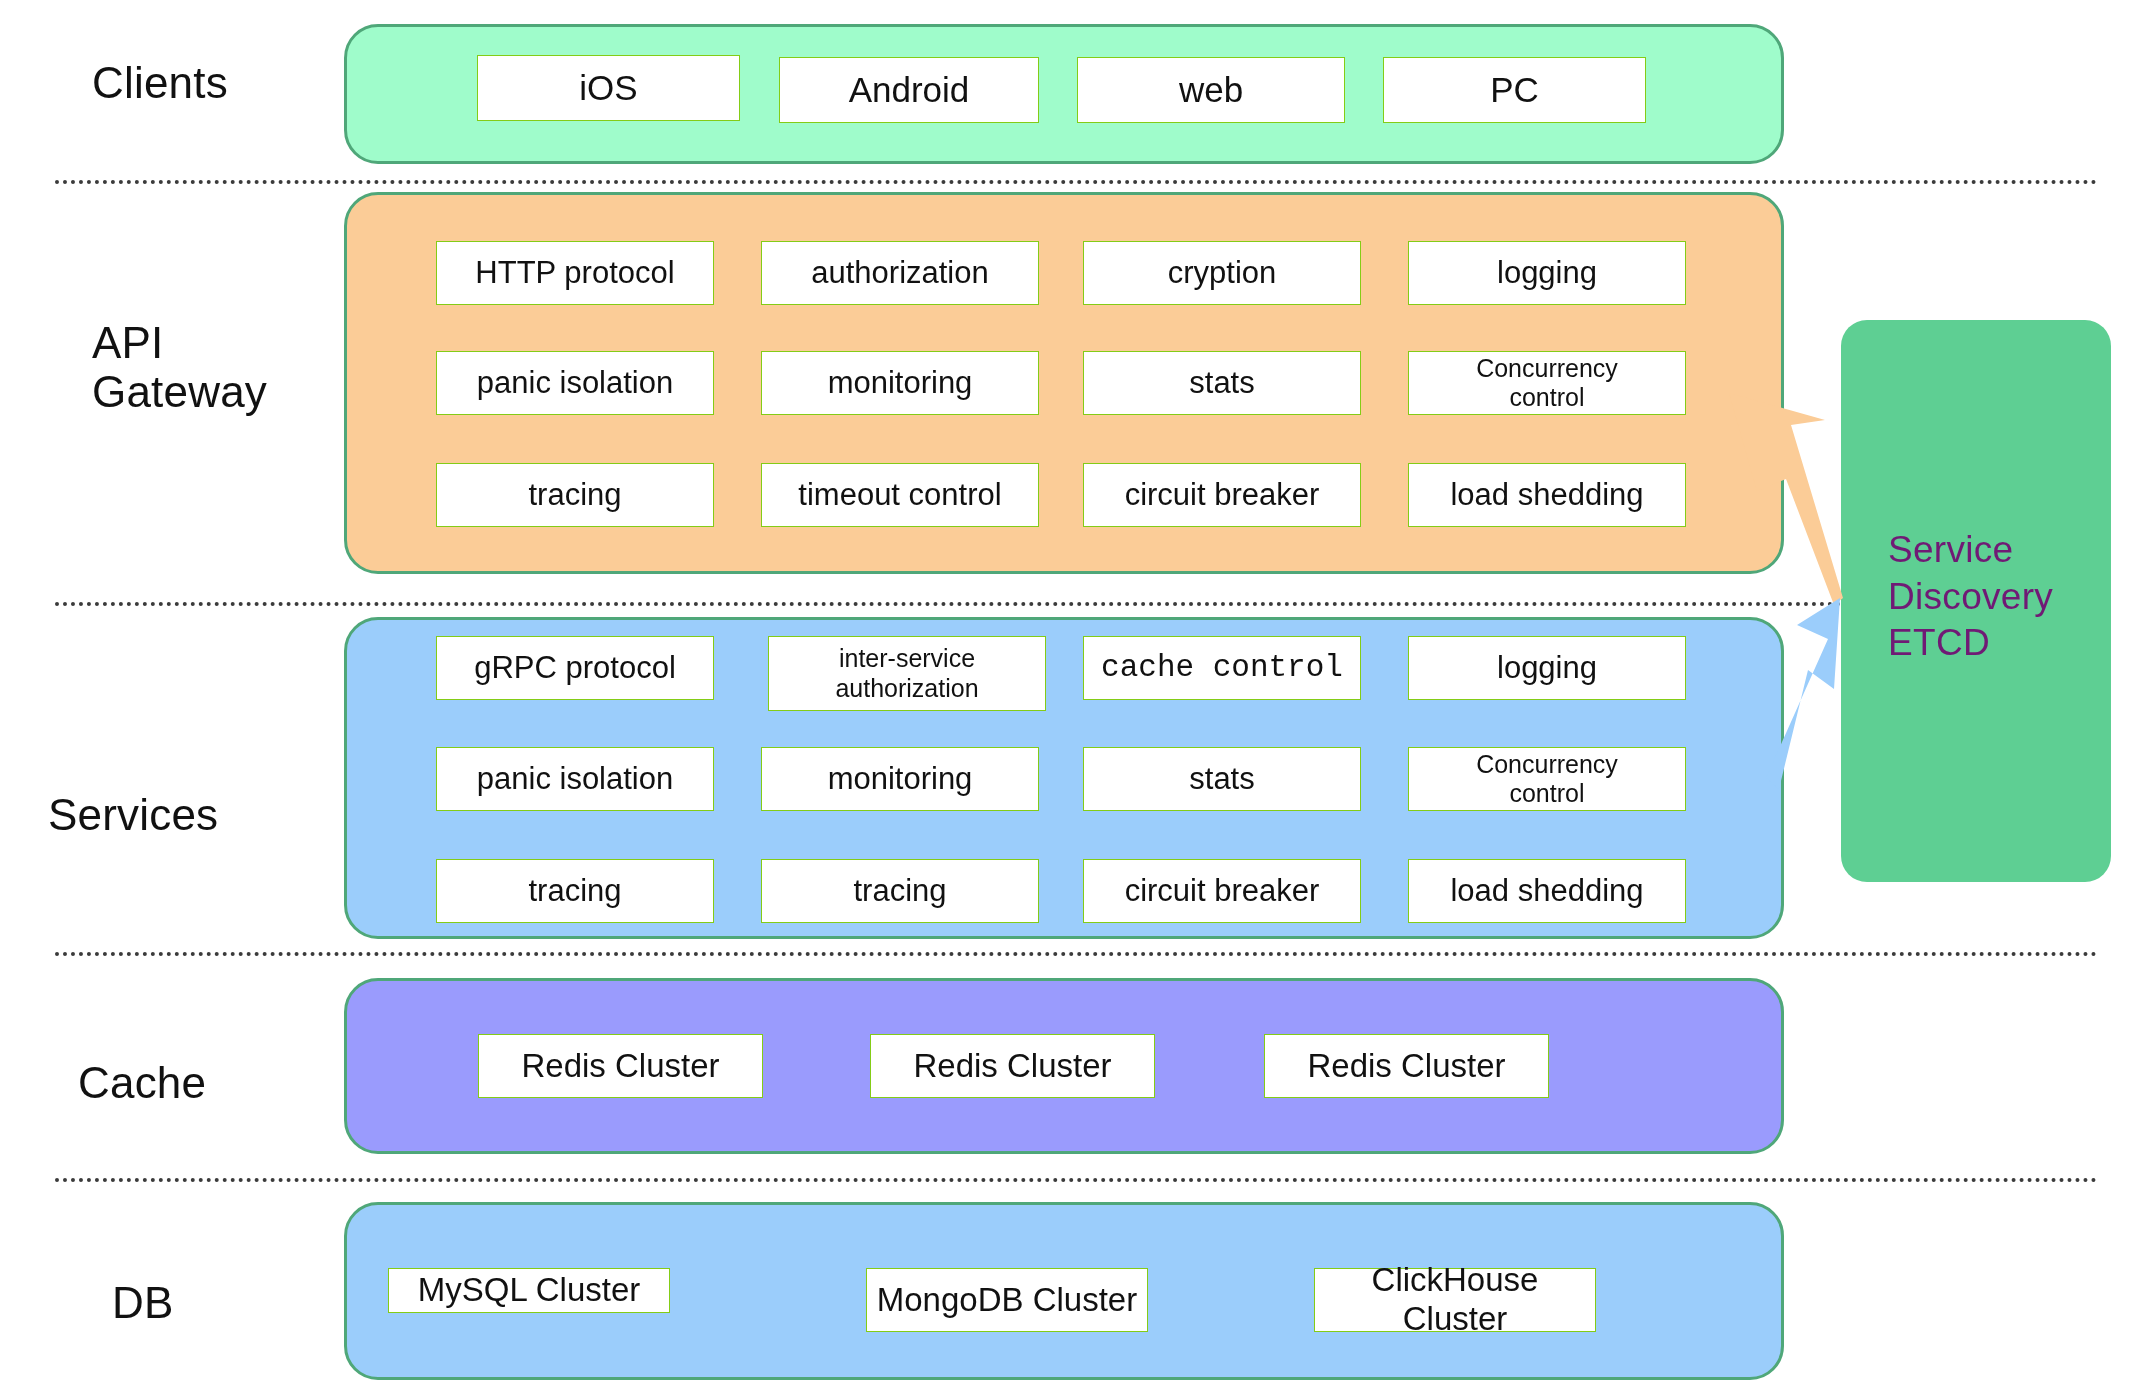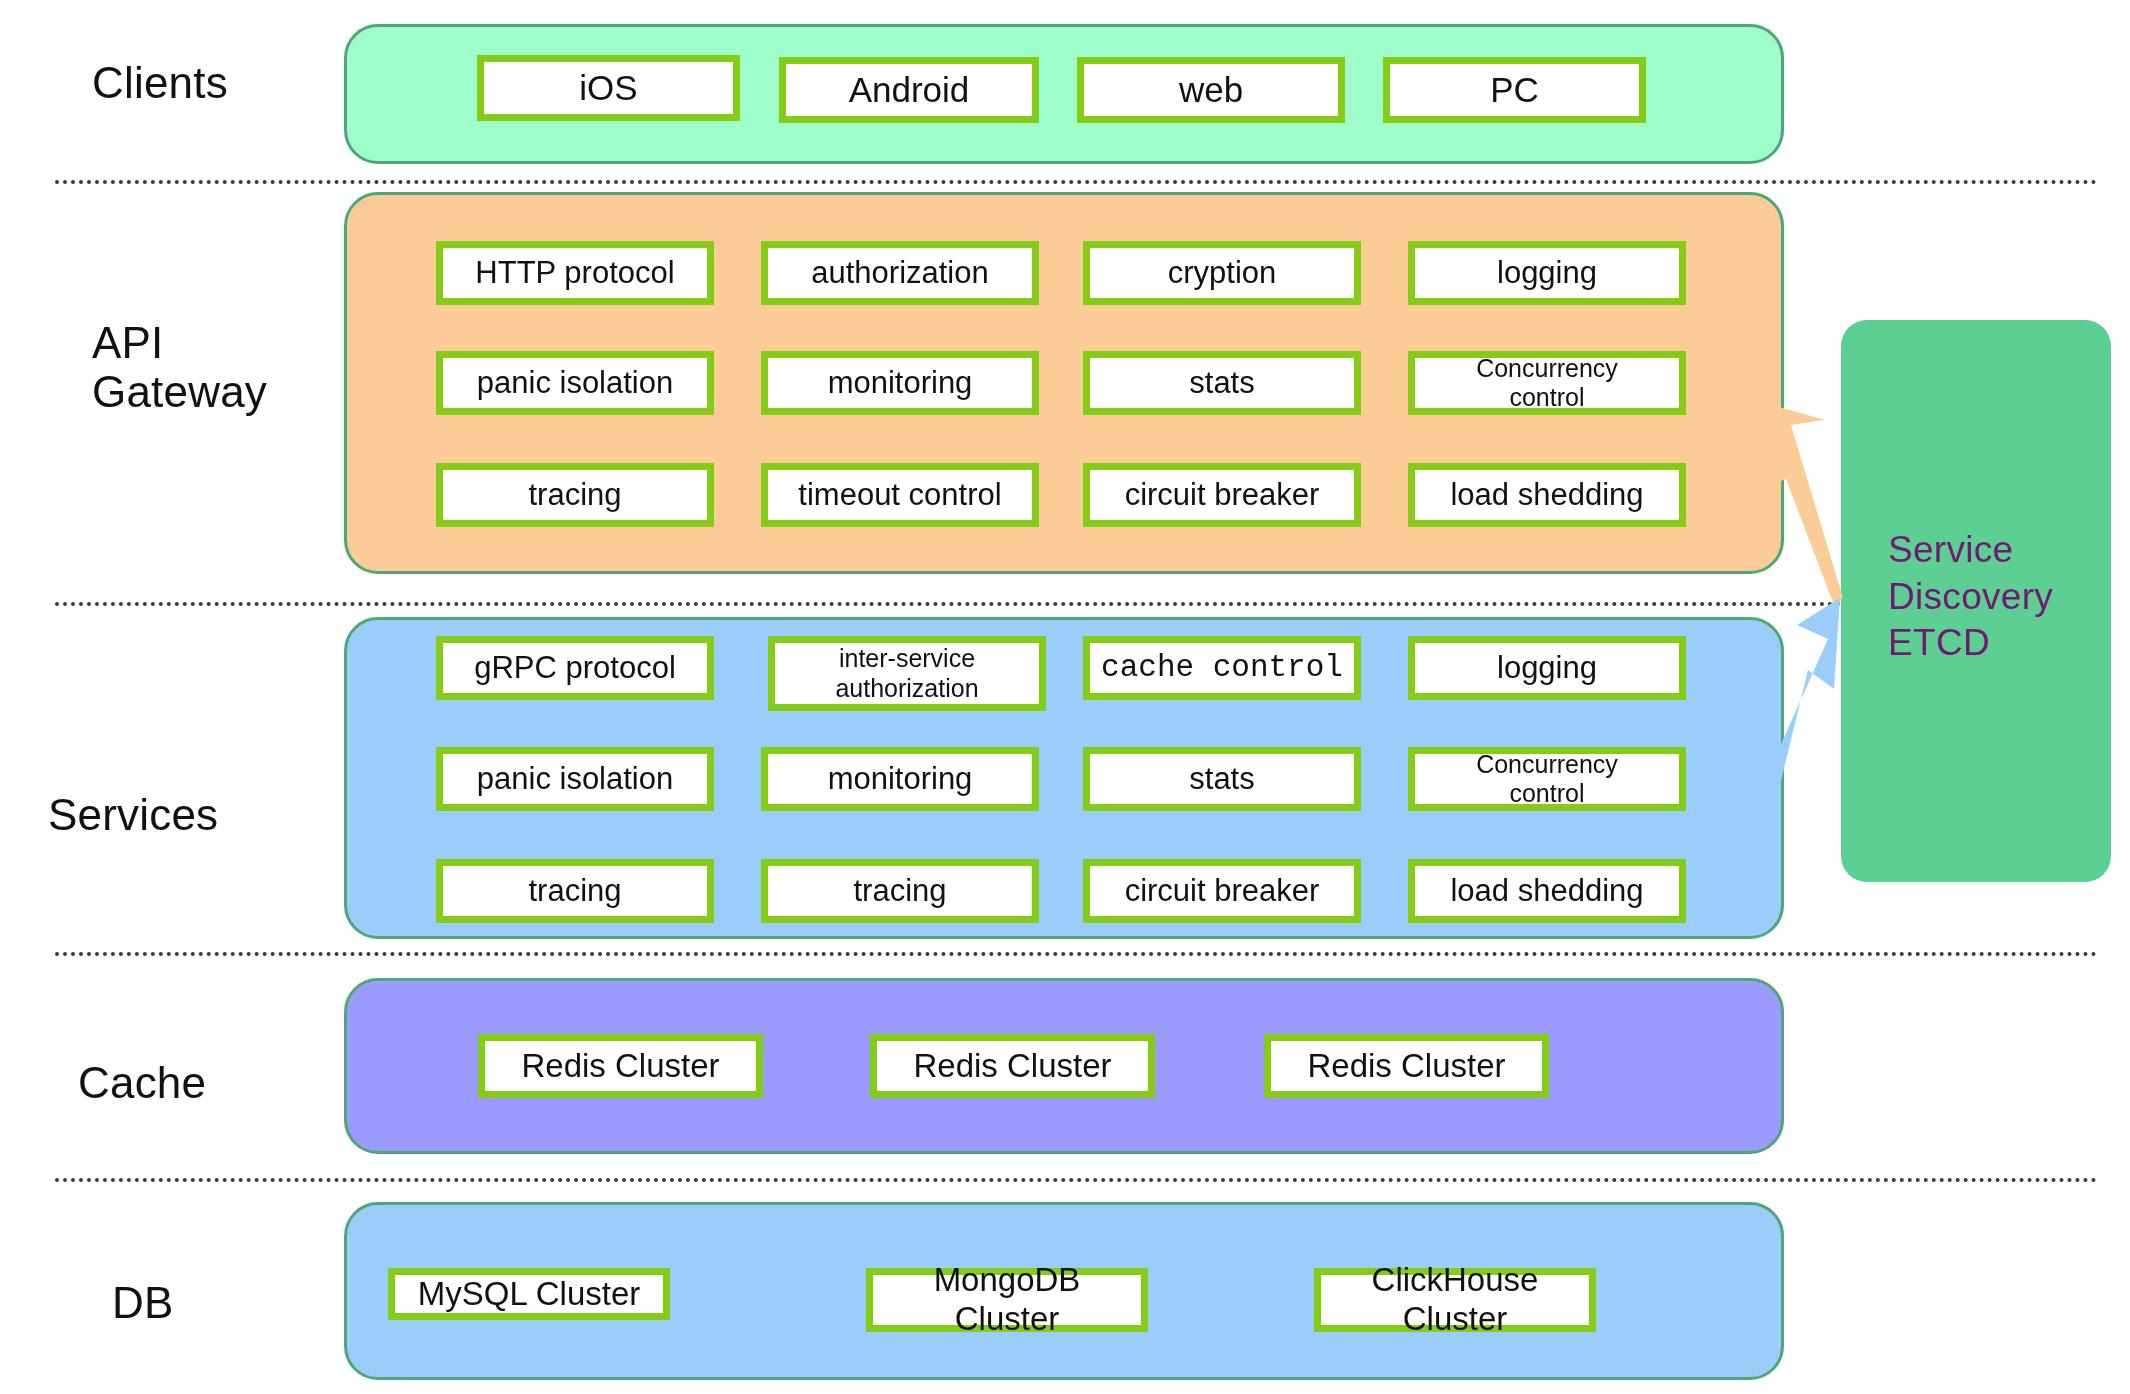--- a/index.html
+++ b/index.html
@@ -35,21 +35,21 @@
     box-sizing:border-box;
     border:3px solid #4FA779;
     border-radius:34px;
   }
 
   
   .cell{
     position:absolute;
     box-sizing:border-box;
     background:#ffffff;
-    border:7px solid #84cc16;
+    border:1px solid #84cc16;
     display:flex;
     align-items:center;
     justify-content:center;
     text-align:center;
     color:#111111;
     line-height:1.18;
     white-space:pre-line;
     padding:2px 6px;
   }
 
@@ -139,21 +139,21 @@
   <div class="cell" style="left:1408px;top:859px;width:278px;height:64px;font-size:31px;">load shedding</div>
 
   <div class="band" style="left:344px;top:978px;width:1440px;height:176px;background:#9A9BFD;">
   </div>
   <div class="cell" style="left:478px;top:1034px;width:285px;height:64px;font-size:33px;">Redis Cluster</div>
   <div class="cell" style="left:870px;top:1034px;width:285px;height:64px;font-size:33px;">Redis Cluster</div>
   <div class="cell" style="left:1264px;top:1034px;width:285px;height:64px;font-size:33px;">Redis Cluster</div>
 
   <div class="band" style="left:344px;top:1202px;width:1440px;height:178px;background:#9BCDFB;">
   </div>
-  <div class="cell" style="left:388px;top:1268px;width:282px;height:52px;font-size:33px;">MySQL Cluster</div>
+  <div class="cell" style="left:388px;top:1268px;width:282px;height:45px;font-size:33px;">MySQL Cluster</div>
   <div class="cell" style="left:1314px;top:1268px;width:282px;height:64px;font-size:33px;">ClickHouse Cluster</div>
   <div class="cell" style="left:866px;top:1268px;width:282px;height:64px;font-size:33px;">MongoDB Cluster</div>
 
   <div class="sd-box" style="left:1841px;top:320px;width:270px;height:562px;"></div>
   <div class="sd-text" style="left:1888px;top:527px;">Service
 Discovery
 ETCD</div>
 
   <svg class="arrows" viewBox="0 0 2130 1394">
 

